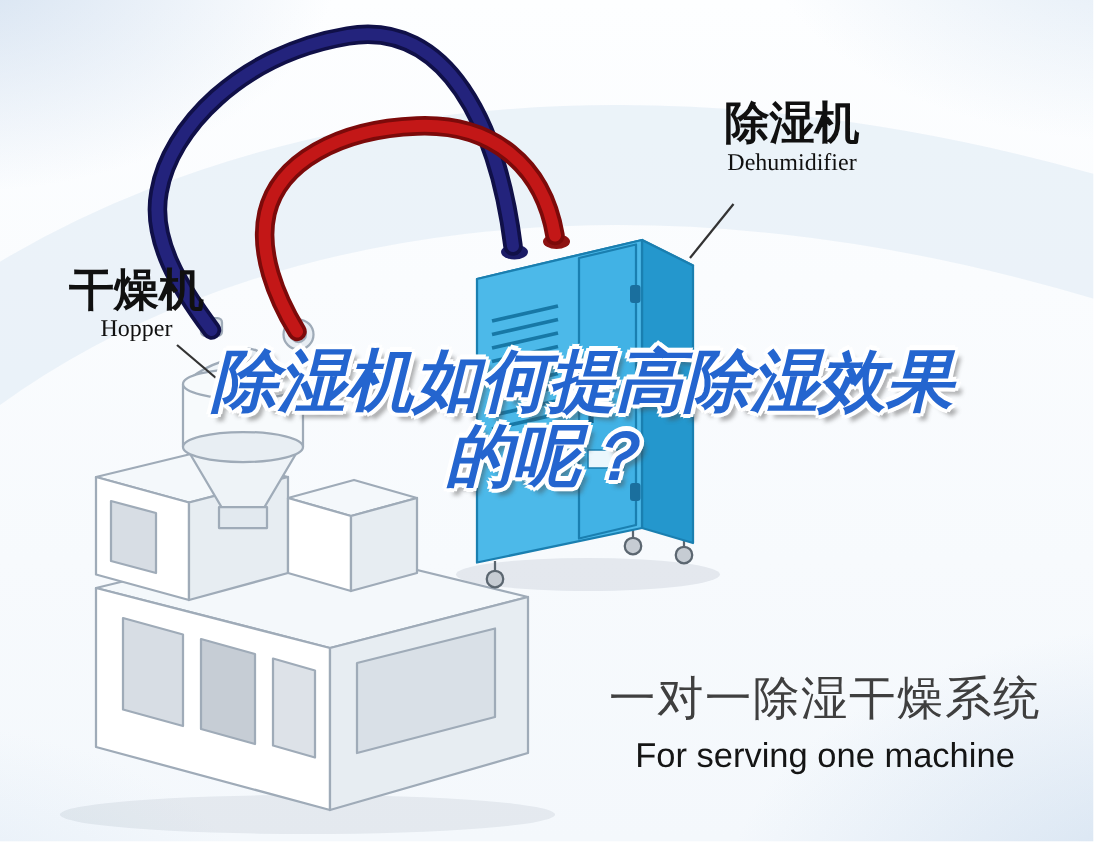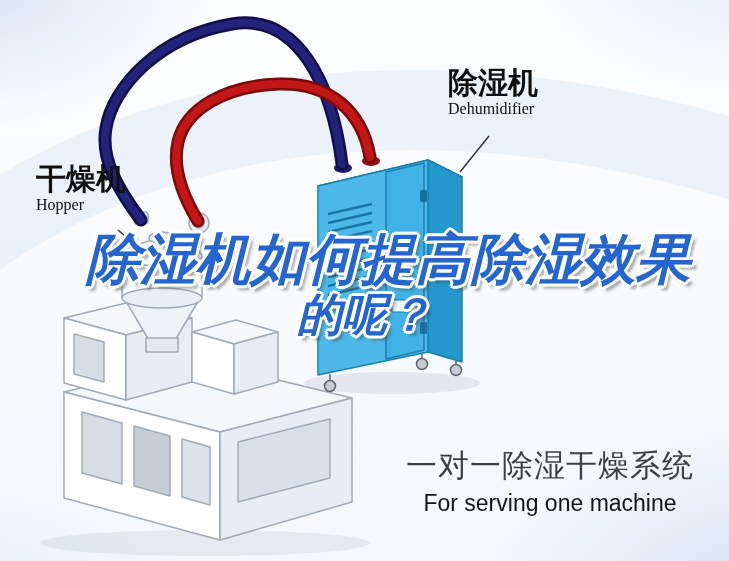--- a/index.html
+++ b/index.html
@@ -9,35 +9,35 @@
     overflow:hidden;
     font-family:"Liberation Sans",sans-serif;
     background:
       radial-gradient(90% 70% at -5% -5%, rgba(176,200,228,.55) 0%, rgba(255,255,255,0) 40%),
       radial-gradient(80% 60% at 105% -10%, rgba(190,212,234,.50) 0%, rgba(255,255,255,0) 45%),
       radial-gradient(100% 80% at 108% 108%, rgba(182,205,230,.55) 0%, rgba(255,255,255,0) 42%),
       radial-gradient(80% 60% at -8% 110%, rgba(205,222,240,.45) 0%, rgba(255,255,255,0) 40%),
       linear-gradient(#fdfeff,#f4f8fc);
   }
   .scene{position:absolute;left:0;top:0;}
-  .label-block{position:absolute;text-align:left;}
+  .label-block{position:absolute;text-align:center;}
   .label-cn{font-size:30px;font-weight:700;color:#101010;line-height:1.1;}
   .label-en{font-family:"Liberation Serif",serif;font-size:16px;color:#101010;line-height:1.2;}
   .dehum-label{left:448px;top:66px;width:160px;}
-  .hopper-label{left:36px;top:162px;width:110px;}
+  .hopper-label{left:36px;top:177px;width:110px;}
   .main-title{
     position:absolute;left:0;top:228px;width:729px;text-align:center;
     font-style:italic;font-weight:700;color:#2465cf;
     font-family:"DejaVu Sans","Liberation Sans",sans-serif;
     text-shadow:
       -2px -2px 0 #fff, 2px -2px 0 #fff, -2px 2px 0 #fff, 2px 2px 0 #fff,
       -3px 0 0 #fff, 3px 0 0 #fff, 0 -3px 0 #fff, 0 3px 0 #fff,
       4px 5px 3px rgba(70,70,70,.45);
   }
-  .main-title .line1{font-size:55px;line-height:1.15;padding-left:47px;}
+  .main-title .line1{font-size:45px;line-height:1.15;padding-left:47px;}
   .main-title .line2{font-size:45px;line-height:1.05;}
   .caption-block{position:absolute;left:400px;top:448px;width:300px;text-align:center;}
   .caption-cn{font-size:31px;font-weight:400;color:#3f3f3f;letter-spacing:1px;line-height:1.15;}
   .caption-en{font-family:Liberation Sans, sans-serif;font-size:23px;color:#151515;line-height:1.35;margin-top:4px;}
 </style>
 </head>
 <body>
 
 <div class="stage">
 

